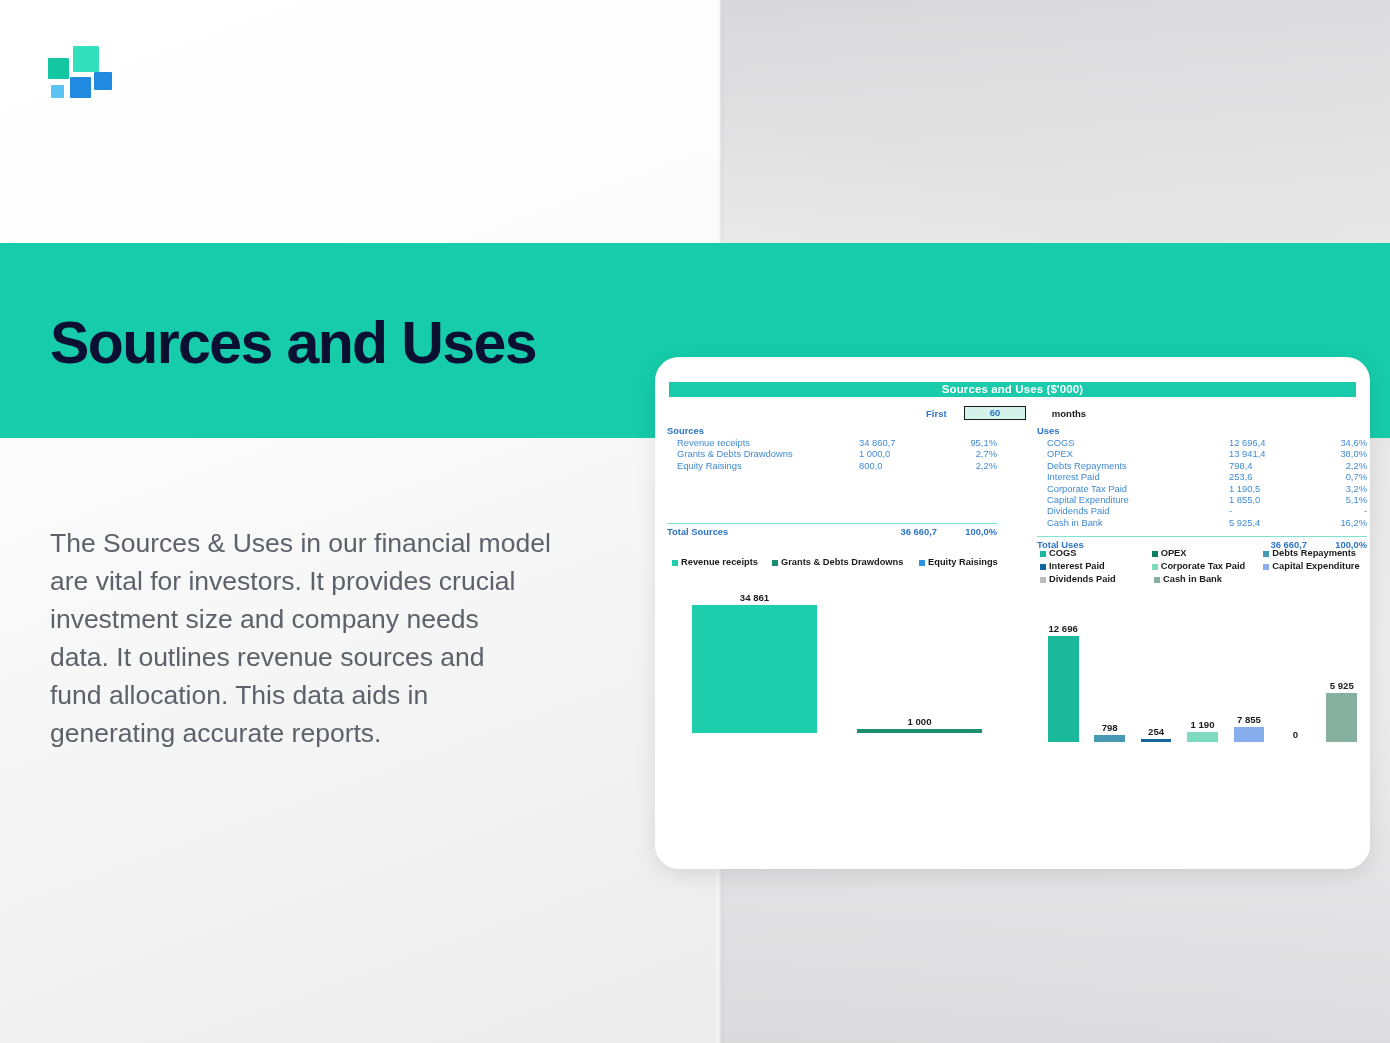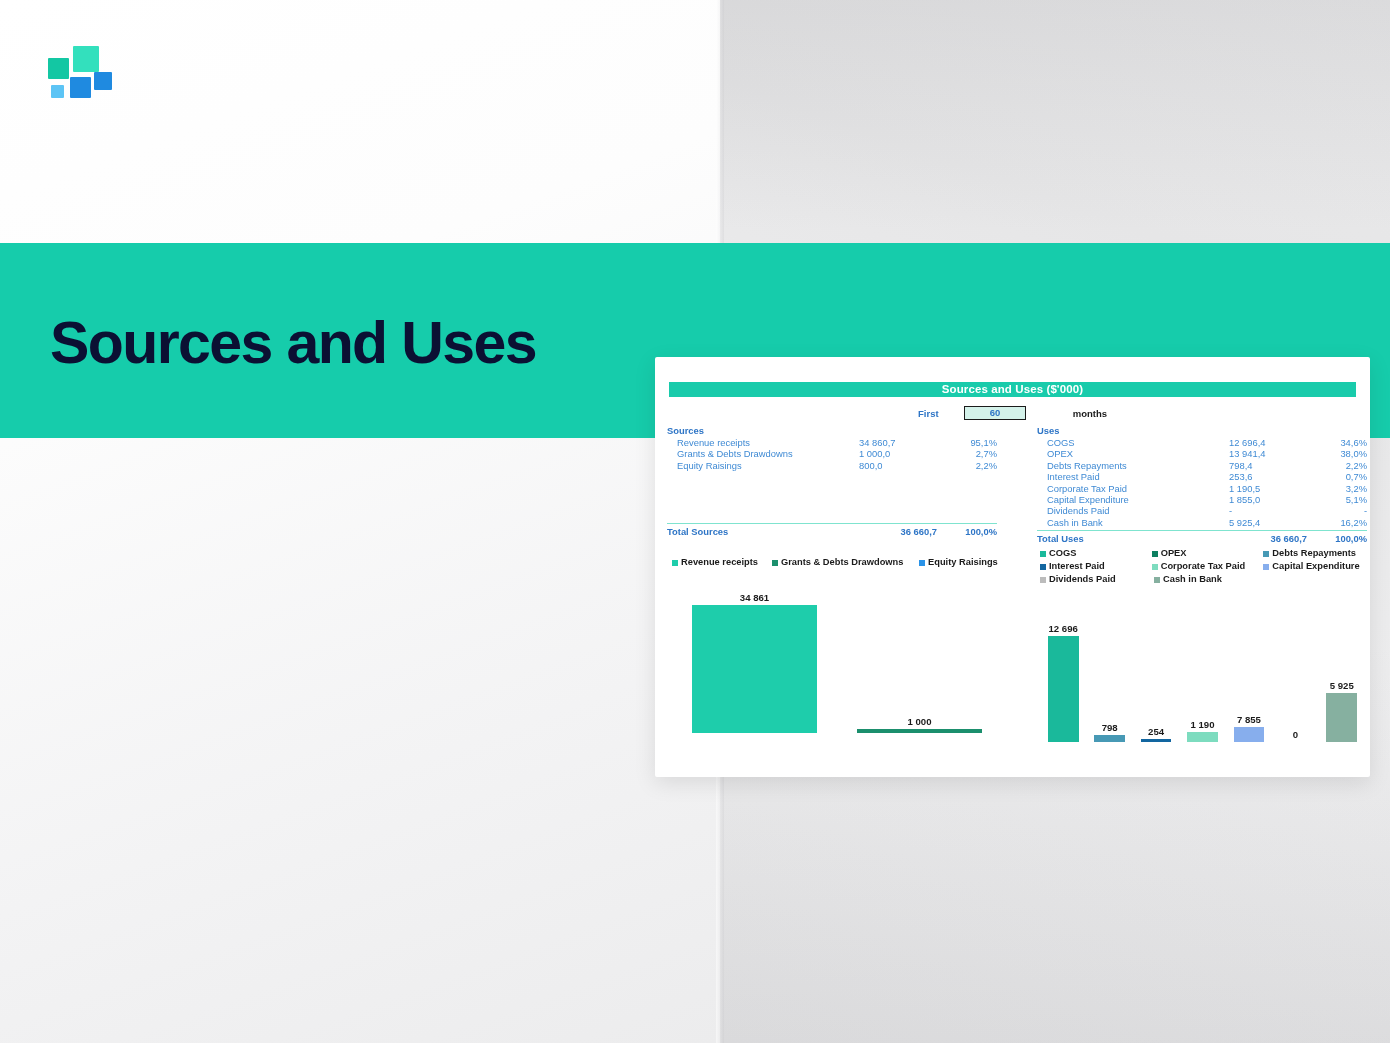--- a/index.html
+++ b/index.html
@@ -98,23 +98,23 @@
     font-size: 26.5px;
     line-height: 38px;
     color: #5d6169;
     white-space: pre-line;
   }
 
   
   .card {
     position: absolute;
     left: 655px; top: 357px;
-    width: 715px; height: 420px;
+    width: 715px; height: 512px;
     background: #ffffff;
-    border-radius: 2px;
+    border-radius: 24px;
     box-shadow: 0 6px 22px rgba(0,0,0,0.10);
     overflow: hidden;
   }
 
   .sheet-title {
     position: absolute;
     left: 14px; top: 25px;
     width: 687px; height: 15px;
     background: #19cbab;
     color: #ffffff;
@@ -125,36 +125,36 @@
     letter-spacing: 0.1px;
   }
 
   .period-row {
     position: absolute;
     left: 14px; top: 48px;
     width: 687px; height: 16px;
     display: flex;
     align-items: center;
     justify-content: center;
-    gap: 8px;
+    gap: 0px;
   }
   .period-label {
     font-size: 9.5px; font-weight: 700; color: #2e75c6;
     width: 38px; text-align: left;
   }
   .period-input {
     width: 62px; height: 14px;
     background: #d4f2ea;
     border: 1.6px solid #1b1b1b;
     font-size: 9.5px; font-weight: 700; color: #2e75c6;
     text-align: center; line-height: 11px;
   }
   .period-unit {
     font-size: 9.5px; font-weight: 700; color: #1b1b1b;
-    margin-left: 13px; width: 60px; text-align: right;
+    margin-left: 13px; width: 60px; text-align: center;
   }
 
   
   .tbl {
     position: absolute;
     top: 68px;
     width: 330px;
     font-size: 9.4px;
     color: #3f8ad4;
   }
@@ -173,21 +173,21 @@
   .tbl .row .nm  { flex: 1; padding-left: 10px; white-space: nowrap; }
   .tbl .row .v1  { width: 78px; text-align: left; }
   .tbl .row .v2  { width: 60px; text-align: right; }
 
   .tbl .total {
     display: flex;
     font-weight: 700;
     color: #2e75c6;
     line-height: 13px;
     border-top: 1.6px solid #7fe4cf;
-    margin-top: 2px;
+    margin-top: 8px;
     padding-top: 1px;
   }
   .tbl .total .nm { flex: 1; white-space: nowrap; }
   .tbl .total .v1 { width: 78px; text-align: right; }
   .tbl .total .v2 { width: 60px; text-align: right; }
 
   .tbl.left .total { margin-top: 52px; }
 
   
   .legend {
@@ -257,20 +257,26 @@
       <span class="sq b"></span>
       <span class="sq c"></span>
       <span class="sq d"></span>
       <span class="sq e"></span>
     </div>
   </div>
 
   <div class="teal-band"></div>
 
   <h1 class="hero-title">Sources and Uses</h1>
+  <p class="body-copy">The Sources &amp; Uses in our financial model
+are vital for investors.   It provides crucial
+investment size and company needs
+data.   It outlines revenue   sources and
+fund   allocation. This data aids   in
+generating accurate   reports.</p>
 
   <div class="card">
 
     <div class="sheet-title">Sources and Uses ($'000)</div>
 
     <div class="period-row">
       <span class="period-label">First</span>
       <span class="period-input">60</span>
       <span class="period-unit">months</span>
     </div>

